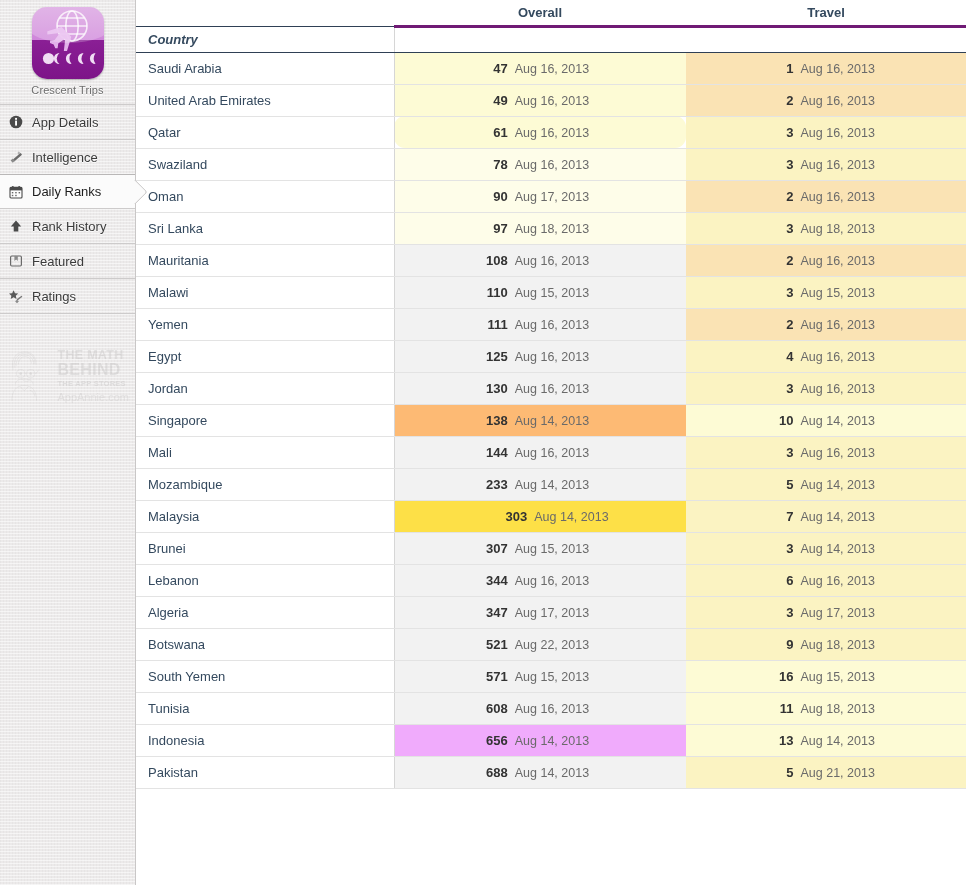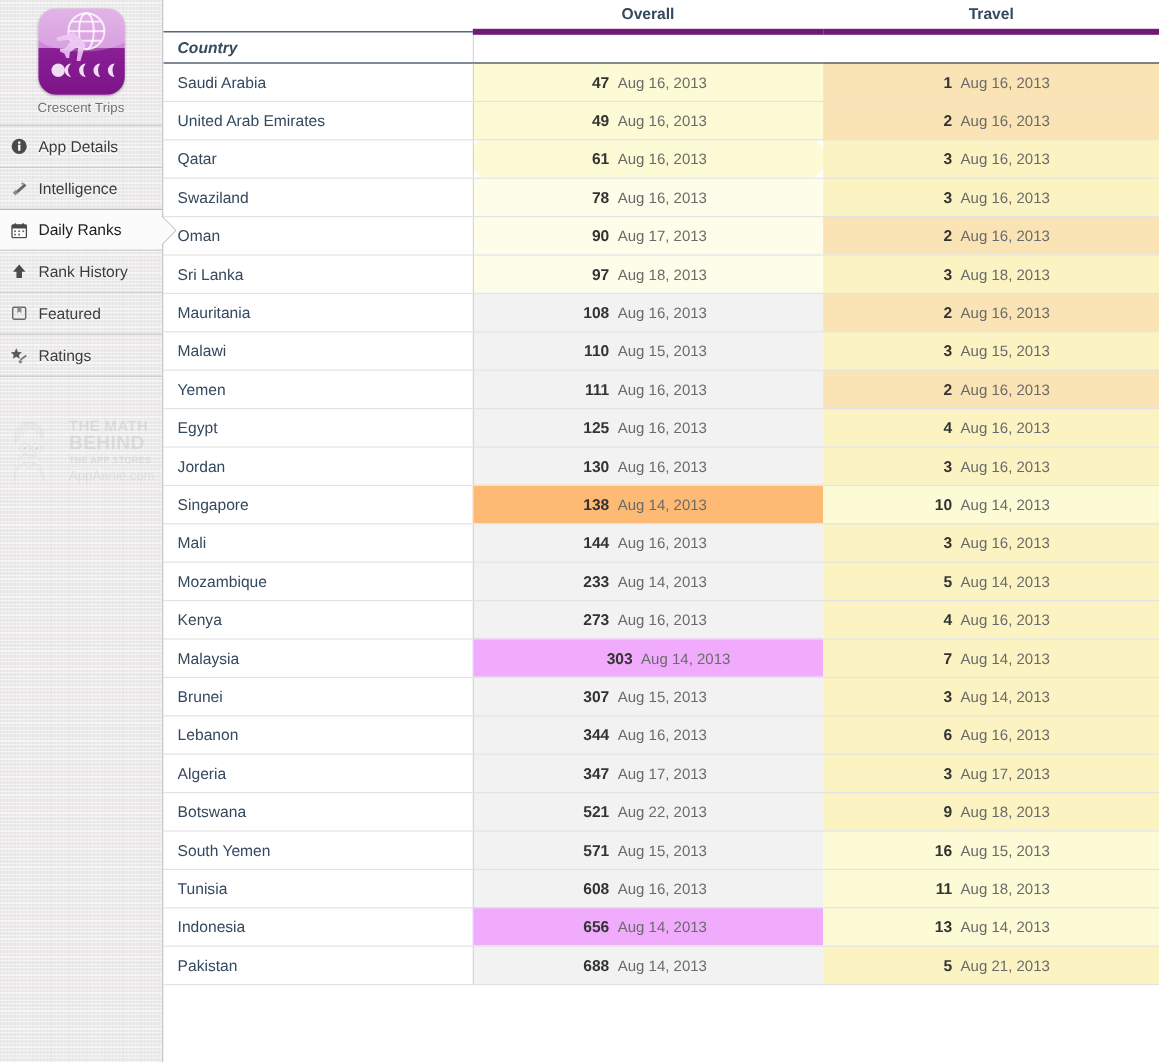--- a/index.html
+++ b/index.html
@@ -87,21 +87,21 @@
   col.c-country { width: 258px; }
   col.c-overall { width: 292px; }
   col.c-travel  { width: 280px; }
 
   thead th {
     font-size: 13px; color: #34495e; font-weight: bold;
     height: 26px; vertical-align: middle;
     background: #fff;
   }
   th.grp-blank { border-bottom: 1px solid #2f4055; }
-  th.grp { border-bottom: 5px solid #701a75; text-align: center; }
+  th.grp { border-bottom: 3px solid #701a75; text-align: center; }
   th.sub {
     height: 24px; text-align: left; padding-left: 12px;
     border-bottom: 1px solid #2f4055;
     border-right: 1px solid #d6d6d6;
     font-style: italic;
   }
   th.sub-blank { border-bottom: 1px solid #2f4055; }
 
   tbody tr { height: 32px; }
   tbody td {
@@ -478,37 +478,22 @@
               </div>
             </td>
             <td class="rank" style="background: rgb(251, 243, 194);">
               <div class="cellwrap">
                 <span class="rk">5</span>
                 <span class="dt">Aug 14, 2013</span>
               </div>
             </td>
           </tr>
           <tr>
-            <td class="country">Kenya</td>
-            <td class="rank" style="background: rgb(242, 242, 242);">
-              <div class="cellwrap">
-                <span class="rk">273</span>
-                <span class="dt">Aug 16, 2013</span>
-              </div>
-            </td>
-            <td class="rank" style="background: rgb(251, 243, 194);">
-              <div class="cellwrap">
-                <span class="rk">4</span>
-                <span class="dt">Aug 16, 2013</span>
-              </div>
-            </td>
-          </tr>
-          <tr>
             <td class="country">Malaysia</td>
-            <td class="rank" style="background: #f0abfc; padding-left: 39px;">
+            <td class="rank" style="background: #fde047; padding-left: 39px;">
               <div class="cellwrap">
                 <span class="rk">303</span>
                 <span class="dt">Aug 14, 2013</span>
               </div>
             </td>
             <td class="rank" style="background: rgb(251, 243, 194);">
               <div class="cellwrap">
                 <span class="rk">7</span>
                 <span class="dt">Aug 14, 2013</span>
               </div>

